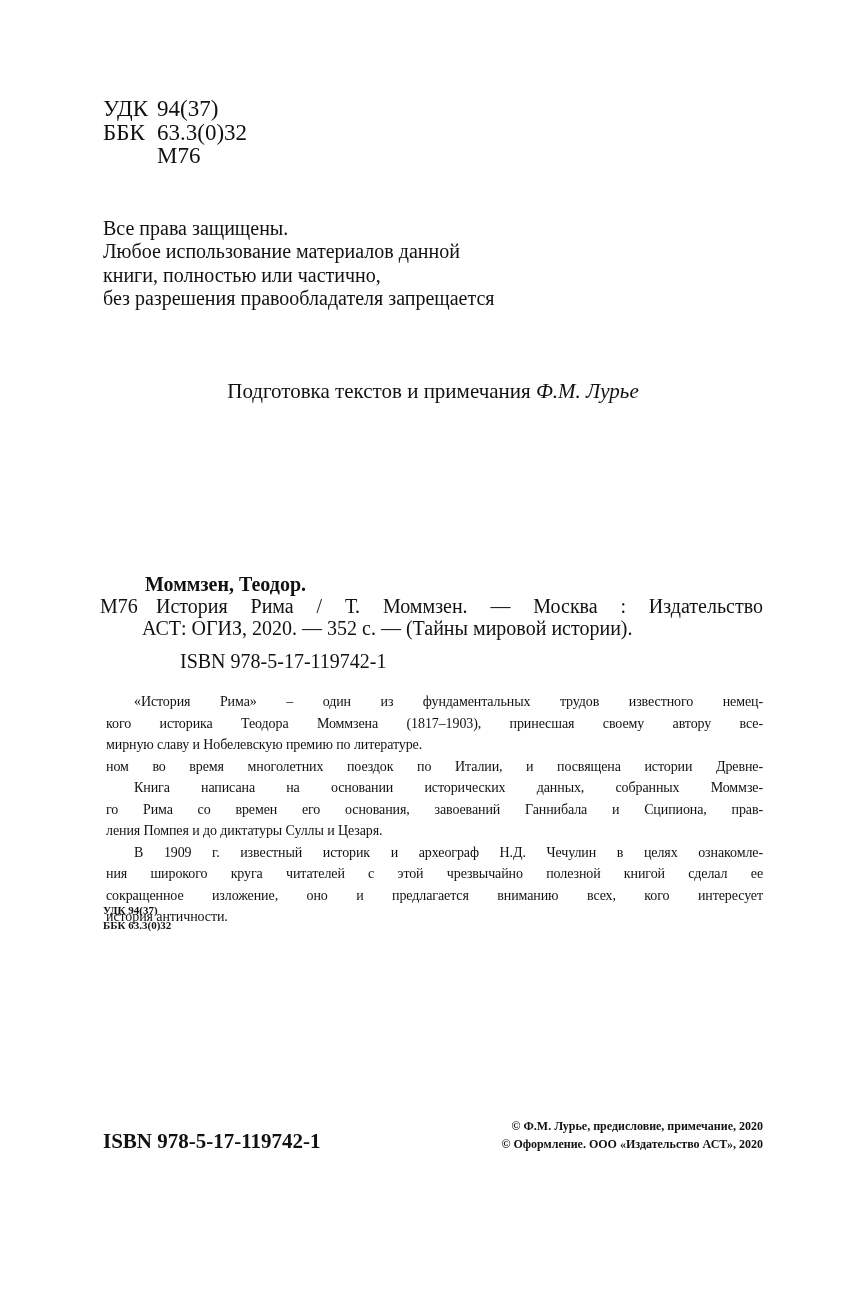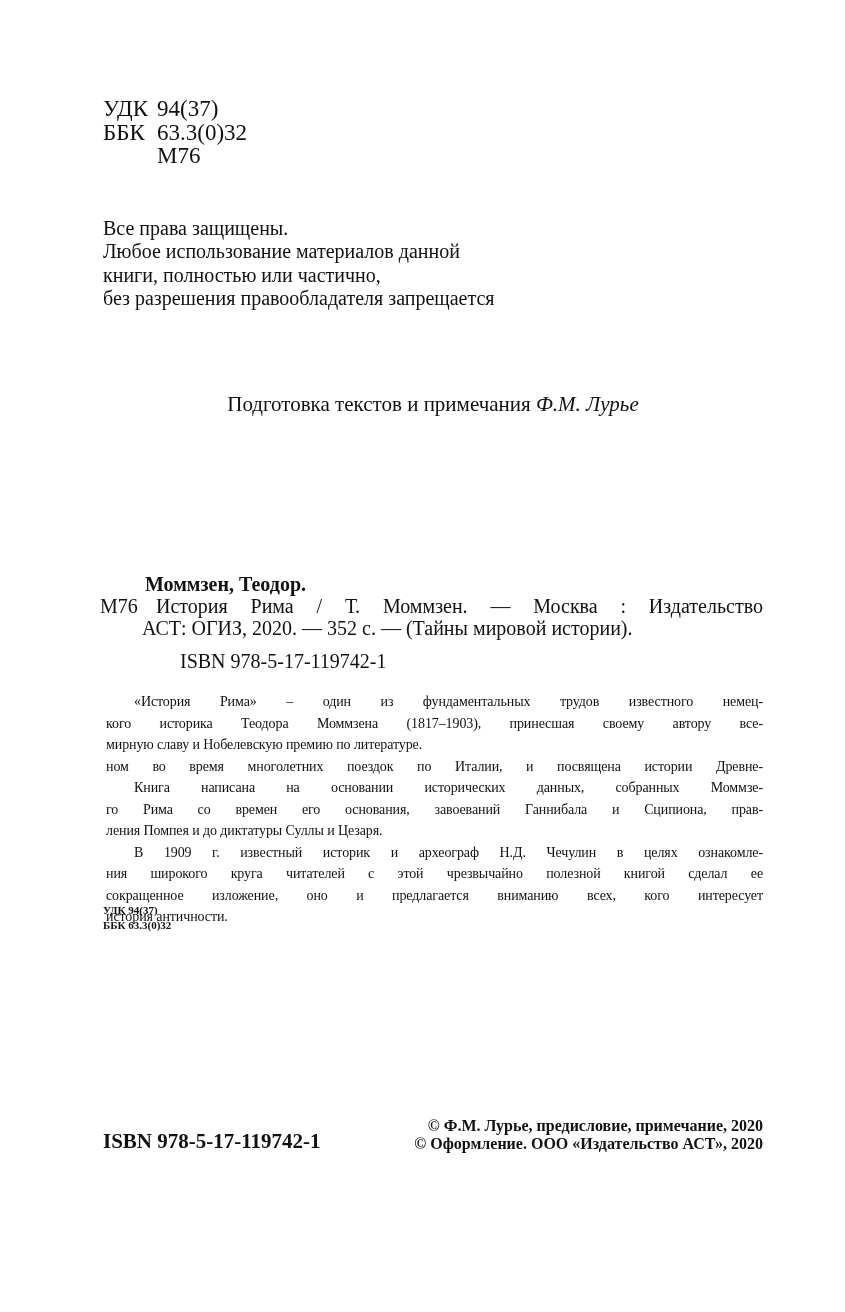--- a/index.html
+++ b/index.html
@@ -13,42 +13,42 @@
     overflow:hidden;
   }
   
   .udk-top{position:absolute;left:103px;top:97px;font-size:23px;line-height:23.5px;}
   .udk-top .row{display:flex;}
   .udk-top .lbl{width:54px;flex:0 0 54px;}
   
   .rights{position:absolute;left:103px;top:217px;width:660px;text-align:left;
           font-size:20px;line-height:23.3px;}
   
-  .prep{position:absolute;left:103px;top:379px;width:660px;text-align:center;font-size:21px;margin-top:13px;}
+  .prep{position:absolute;left:103px;top:379px;width:660px;text-align:center;font-size:21px;}
   .prep .it{font-style:italic;}
   
   .biblio{position:absolute;left:100px;top:573px;width:663px;font-size:20px;line-height:22px;}
   .biblio .head{font-weight:bold;padding-left:45px;}
   .biblio .title1{position:relative;padding-left:56px;text-align:justify;text-align-last:justify;}
   .biblio .sign{position:absolute;left:0;top:0;}
   .biblio .title2{padding-left:42px;}
   .biblio .isbn{padding-left:80px;margin-top:11px;}
   
   .annot{position:absolute;left:106px;top:691px;width:657px;
          font-size:14px;line-height:21.5px;letter-spacing:-0.1px;}
   .annot .ln{text-align:justify;text-align-last:justify;}
   .annot .ind{padding-left:28px;}
   .annot .last{text-align:left;text-align-last:auto;}
   
   .udk-right{position:absolute;left:103px;top:903px;width:660px;text-align:left;
              font-weight:bold;font-size:11px;line-height:14.6px;}
   
   .foot-isbn{position:absolute;left:103px;top:1129px;font-weight:bold;font-size:21px;}
   .foot-copy{position:absolute;left:103px;top:1117px;width:660px;text-align:right;
-             font-weight:bold;font-size:16px;line-height:18.4px;}
+             font-weight:bold;font-size:12px;line-height:18.4px;}
 </style>
 </head>
 <body>
 
 <div class="page">
 
   <div class="udk-top">
     <div class="row">
       <span class="lbl">УДК</span>
       <span>94(37)</span>

